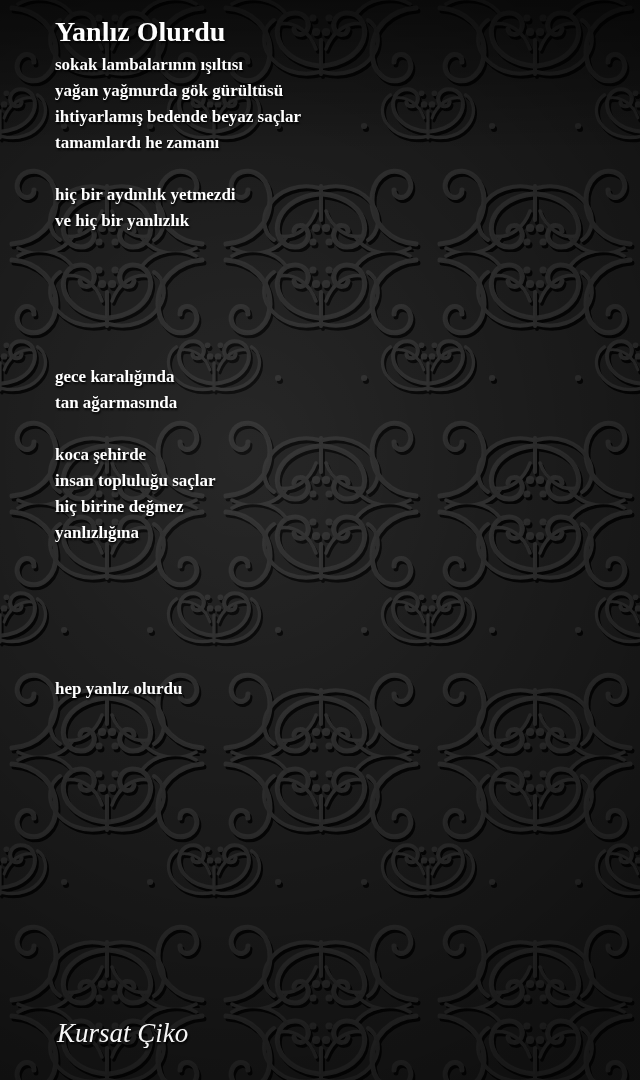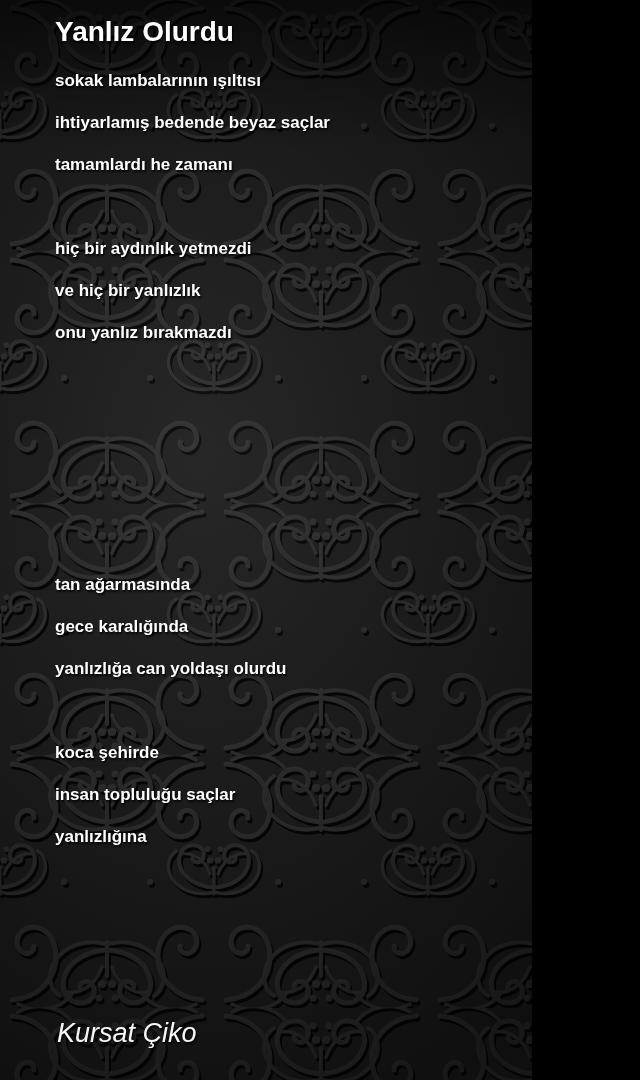--- a/index.html
+++ b/index.html
@@ -1,22 +1,22 @@
 <!DOCTYPE html>
 <html><head>
 <meta charset="utf-8">
 <style>
   html, body { margin: 0; padding: 0; background: #000; }
   .page {
     position: relative;
-    width: 532px;
+    width: 640px;
     height: 1080px;
     overflow: hidden;
     background: #be185d;
-    font-family: Liberation Sans, sans-serif;
+    font-family: Liberation Serif, serif;
   }
   .bg-svg {
     position: absolute;
     left: 0; top: 0;
     width: 640px; height: 1080px;
     display: block;
   }
   .vignette {
     position: absolute;
     inset: 0;
@@ -42,21 +42,20 @@
     white-space: nowrap;
   }
   .poem { margin: 0; }
   .poem-line {
     font-size: 17px;
     line-height: 26px;
     font-weight: bold;
     color: #ffffff;
     text-shadow: 1px 2px 2px rgba(0,0,0,0.9);
     white-space: pre;
-    margin-top: 16px;
   }
   .author {
     position: absolute;
     left: 57px;
     top: 1017px;
     font-size: 27px;
     line-height: 32px;
     font-style: italic;
     color: #f7f7f7;
     text-shadow: 1px 2px 2px rgba(0,0,0,0.9);
@@ -108,37 +107,37 @@
     <rect width="640" height="1080" fill="#1c1c1c"></rect>
     <rect width="640" height="1080" fill="url(#damask)"></rect>
   </svg>
 
   <div class="vignette"></div>
 
   <div class="content">
     <h1 class="title">Yanlız Olurdu</h1>
     <div class="poem">
         <div class="poem-line">sokak lambalarının ışıltısı</div>
+        <div class="poem-line">yağan yağmurda gök gürültüsü</div>
         <div class="poem-line">ihtiyarlamış bedende beyaz saçlar</div>
         <div class="poem-line">tamamlardı he zamanı</div>
         <div class="poem-line">&nbsp;</div>
         <div class="poem-line">hiç bir aydınlık yetmezdi</div>
         <div class="poem-line">ve hiç bir yanlızlık</div>
-        <div class="poem-line">onu yanlız bırakmazdı</div>
         <div class="poem-line">&nbsp;</div>
         <div class="poem-line">&nbsp;</div>
         <div class="poem-line">&nbsp;</div>
         <div class="poem-line">&nbsp;</div>
         <div class="poem-line">&nbsp;</div>
+        <div class="poem-line">gece karalığında</div>
         <div class="poem-line">tan ağarmasında</div>
-        <div class="poem-line">gece karalığında</div>
-        <div class="poem-line">yanlızlığa can yoldaşı olurdu</div>
         <div class="poem-line">&nbsp;</div>
         <div class="poem-line">koca şehirde</div>
         <div class="poem-line">insan topluluğu saçlar</div>
+        <div class="poem-line">hiç birine değmez</div>
         <div class="poem-line">yanlızlığına</div>
         <div class="poem-line">&nbsp;</div>
         <div class="poem-line">&nbsp;</div>
         <div class="poem-line">&nbsp;</div>
         <div class="poem-line">&nbsp;</div>
         <div class="poem-line">&nbsp;</div>
         <div class="poem-line">hep yanlız olurdu</div>
       </div>
   </div>
 

